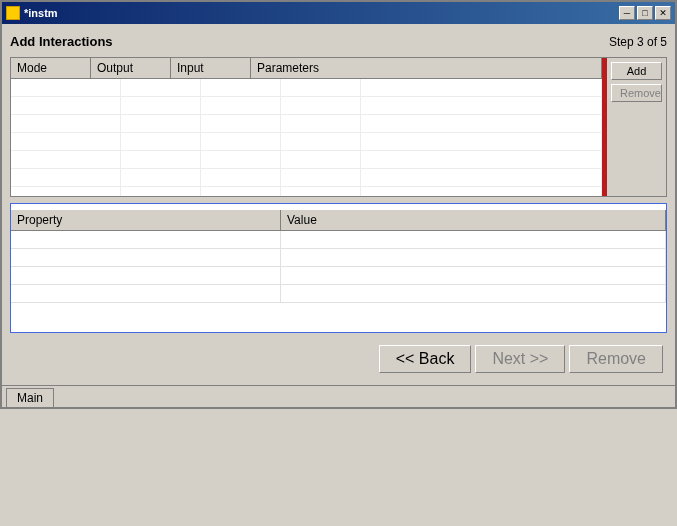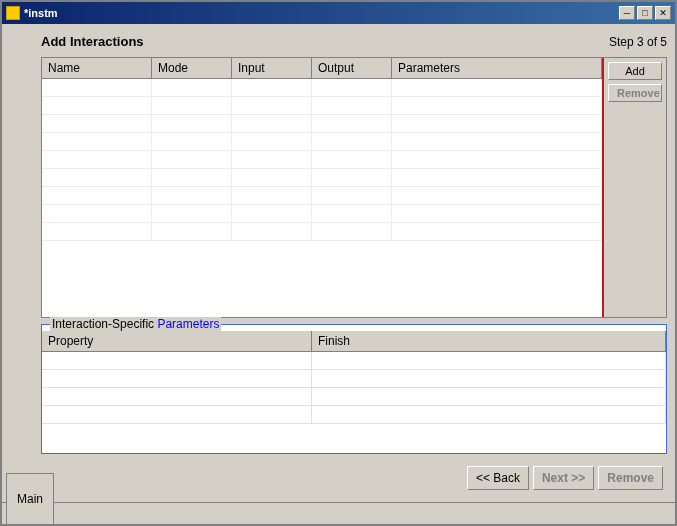--- a/index.html
+++ b/index.html
@@ -8,21 +8,21 @@
       font-size: 12px;
       background: #d4d0c8;
       width: 677px;
       height: 526px;
       overflow: hidden;
     }
 
     
     .window {
       width: 677px;
-      height: 526px;
+      height: 409px;
       background: #d4d0c8;
       border: 2px solid #808080;
       display: flex;
       flex-direction: column;
     }
 
     .title-bar {
       background: linear-gradient(to right, #0a246a, #3a6ea5);
       height: 22px;
       display: flex;
@@ -76,21 +76,20 @@
     }
 
     
     .content {
       flex: 1;
       padding: 8px;
       display: flex;
       flex-direction: column;
       gap: 6px;
       overflow: hidden;
-      margin-left: 31px;
     }
 
     
     .header-row {
       display: flex;
       justify-content: space-between;
       align-items: center;
       padding: 2px 0;
     }
 
@@ -174,57 +173,56 @@
     .bottom-area {
       display: flex;
       justify-content: flex-end;
       align-items: center;
       padding: 6px 4px 4px 4px;
       gap: 4px;
     }
 
     
     .btn {
-      padding: 4px 8px;
+      padding: 4px 16px;
       background: #d4d0c8;
       border: 1px solid;
       border-top-color: #ffffff;
       border-left-color: #ffffff;
       border-right-color: #808080;
       border-bottom-color: #808080;
-      font-size: 12px;
+      font-size: 16px;
       cursor: pointer;
       color: #000;
       min-width: 50px;
       text-align: center;
     }
 
     .btn:disabled, .btn.disabled {
       color: #808080;
       cursor: default;
-      font-weight: bold;
     }
 
     .btn.small {
       padding: 2px 8px;
       font-size: 11px;
     }
 
     
     .tab-bar {
       display: flex;
       align-items: flex-end;
       background: #d4d0c8;
       border-top: 1px solid #808080;
       padding: 2px 4px 0 4px;
       height: 22px;
     }
 
     .tab {
-      padding: 18px 10px;
+      padding: 2px 10px;
       background: #d4d0c8;
       border: 1px solid #808080;
       border-bottom: none;
       font-size: 12px;
       cursor: pointer;
       margin-right: 2px;
     }
 
     .main-table-container {
       display: flex;
@@ -282,21 +280,21 @@
     .main-cell.output-col { width: 80px; }
     .main-cell.desc { flex: 1; }
 
     .right-btn-panel {
       width: 64px;
       display: flex;
       flex-direction: column;
       gap: 4px;
       padding: 4px;
       background: #d4d0c8;
-      border-left: 2px solid #b91c1c;
+      border-left: 5px solid #b91c1c;
       flex-shrink: 0;
     }
 
     .section-container {
       flex: 1;
       display: flex;
       flex-direction: column;
       gap: 6px;
       min-height: 0;
     }
@@ -324,31 +322,28 @@
       <span class="header-title">Add Interactions</span>
       <span class="step-label">Step 3 of 5</span>
     </div>
 
     <div class="section-container">
 
       <div class="main-table-container">
         <div class="main-table-left">
 
           <div class="main-col-headers">
-            <div class="col-header name">
-              <span>Name</span>
-            </div>
             <div class="col-header mode">
               <span>Mode</span>
             </div>
+            <div class="col-header output-col">
+              <span>Output</span>
+            </div>
             <div class="col-header input-col">
               <span>Input</span>
-            </div>
-            <div class="col-header output-col">
-              <span>Output</span>
             </div>
             <div class="col-header desc">
               <span>Parameters</span>
             </div>
           </div>
 
           <div class="main-rows">
             <div class="main-row">
               <div class="main-cell name"></div>
               <div class="main-cell mode"></div>
@@ -415,29 +410,26 @@
           </div>
         </div>
 
         <div class="right-btn-panel">
           <button class="btn small">Add</button>
           <button class="btn small disabled" disabled="">Remove</button>
         </div>
       </div>
 
       <div class="isp-section">
-        <div class="isp-label">
-          <span class="isp-label-black">Interaction-Specific</span><span class="isp-label-blue"> Parameters</span>
-        </div>
         <div class="isp-table-header">
           <div class="isp-header-cell property">
             <span>Property</span>
           </div>
           <div class="isp-header-cell value">
-            <span>Finish</span>
+            <span>Value</span>
           </div>
         </div>
         <div class="isp-rows">
           <div class="isp-row">
             <div class="isp-cell property"></div>
             <div class="isp-cell value"></div>
           </div>
           <div class="isp-row">
             <div class="isp-cell property"></div>
             <div class="isp-cell value"></div>

